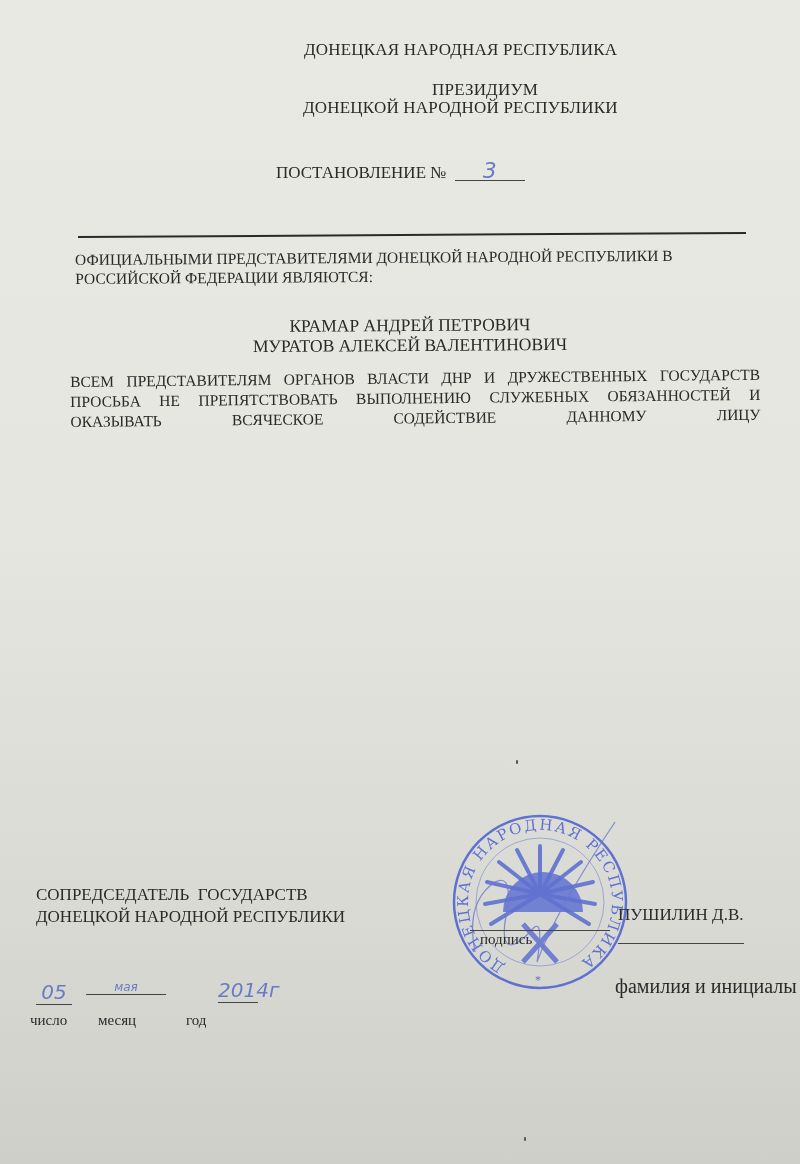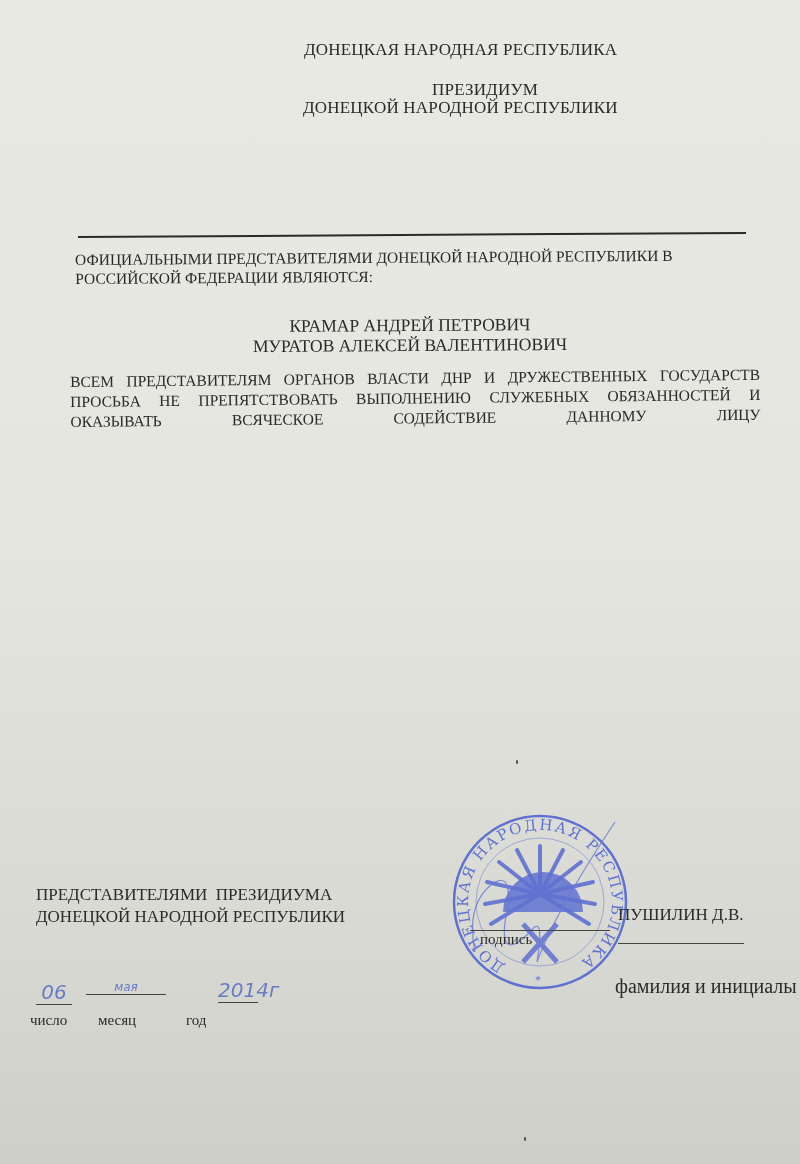--- a/index.html
+++ b/index.html
@@ -90,34 +90,38 @@
 </head>
 <body>
 
 <div class="page">
 
 
   <div class="abs header-line h1">ДОНЕЦКАЯ НАРОДНАЯ РЕСПУБЛИКА</div>
   <div class="abs header-line h2">ПРЕЗИДИУМ</div>
   <div class="abs header-line h3">ДОНЕЦКОЙ НАРОДНОЙ РЕСПУБЛИКИ</div>
 
+  <div class="abs decree">
+    <span>ПОСТАНОВЛЕНИЕ №</span>
+    <span class="decree-num">3</span>
+  </div>
 
   <div class="abs rule"></div>
 
   <div class="abs para1">ОФИЦИАЛЬНЫМИ ПРЕДСТАВИТЕЛЯМИ ДОНЕЦКОЙ НАРОДНОЙ РЕСПУБЛИКИ В РОССИЙСКОЙ ФЕДЕРАЦИИ ЯВЛЯЮТСЯ:</div>
 
   <div class="abs names">
     <div>КРАМАР АНДРЕЙ ПЕТРОВИЧ</div>
     <div>МУРАТОВ АЛЕКСЕЙ ВАЛЕНТИНОВИЧ</div>
   </div>
 
   <div class="abs para2">ВСЕМ ПРЕДСТАВИТЕЛЯМ ОРГАНОВ ВЛАСТИ ДНР И ДРУЖЕСТВЕННЫХ ГОСУДАРСТВ ПРОСЬБА НЕ ПРЕПЯТСТВОВАТЬ ВЫПОЛНЕНИЮ СЛУЖЕБНЫХ ОБЯЗАННОСТЕЙ И ОКАЗЫВАТЬ ВСЯЧЕСКОЕ СОДЕЙСТВИЕ ДАННОМУ ЛИЦУ</div>
 
   <div class="abs signer">
-    <div style="white-space:pre">ПРЕДСТАВИТЕЛЯМИ  ПРЕЗИДИУМА</div>
+    <div style="white-space:pre">СОПРЕДСЕДАТЕЛЬ  ГОСУДАРСТВ</div>
     <div>ДОНЕЦКОЙ НАРОДНОЙ РЕСПУБЛИКИ</div>
   </div>
 
   <svg class="abs stamp" viewBox="0 0 190 180">
     <defs>
       <path id="stampArc" d="M95 162 A72 72 0 1 1 95.1 162"></path>
     </defs>
     <circle cx="95" cy="90" r="86" fill="none" stroke="#4a5fd0" stroke-width="2.5"></circle>
     <circle cx="95" cy="90" r="64" fill="none" stroke="#4a5fd0" stroke-width="1" opacity="0.5"></circle>
     <text font-family="DejaVu Serif, serif" font-size="15" fill="#4a5fd0" letter-spacing="2">
@@ -143,21 +147,21 @@
     </g>
     <text x="90" y="172" font-size="12" fill="#4a5fd0">*</text>
     <path d="M30 140 Q20 90 50 70 Q70 60 60 110 Q55 150 85 120 Q100 100 92 150 Q110 100 170 10" fill="none" stroke="#5a6ad0" stroke-width="1.3" opacity="0.8"></path>
   </svg>
 
   <div class="abs sig-line"></div>
   <div class="abs sig-label">подпись</div>
   <div class="abs name-value">ПУШИЛИН Д.В.</div>
   <div class="abs name-label">фамилия и инициалы</div>
 
-  <div class="abs date-hand d-day">06</div>
+  <div class="abs date-hand d-day">05</div>
   <div class="abs date-hand d-month">мая</div>
   <div class="abs date-hand d-year">2014г</div>
   <div class="abs d-lbl l-day">число</div>
   <div class="abs d-lbl l-month">месяц</div>
   <div class="abs d-lbl l-year">год</div>
 
   <div class="abs speck" style="left:516px; top:760px;"></div>
   <div class="abs speck" style="left:524px; top:1137px;"></div>
 </div>
 

